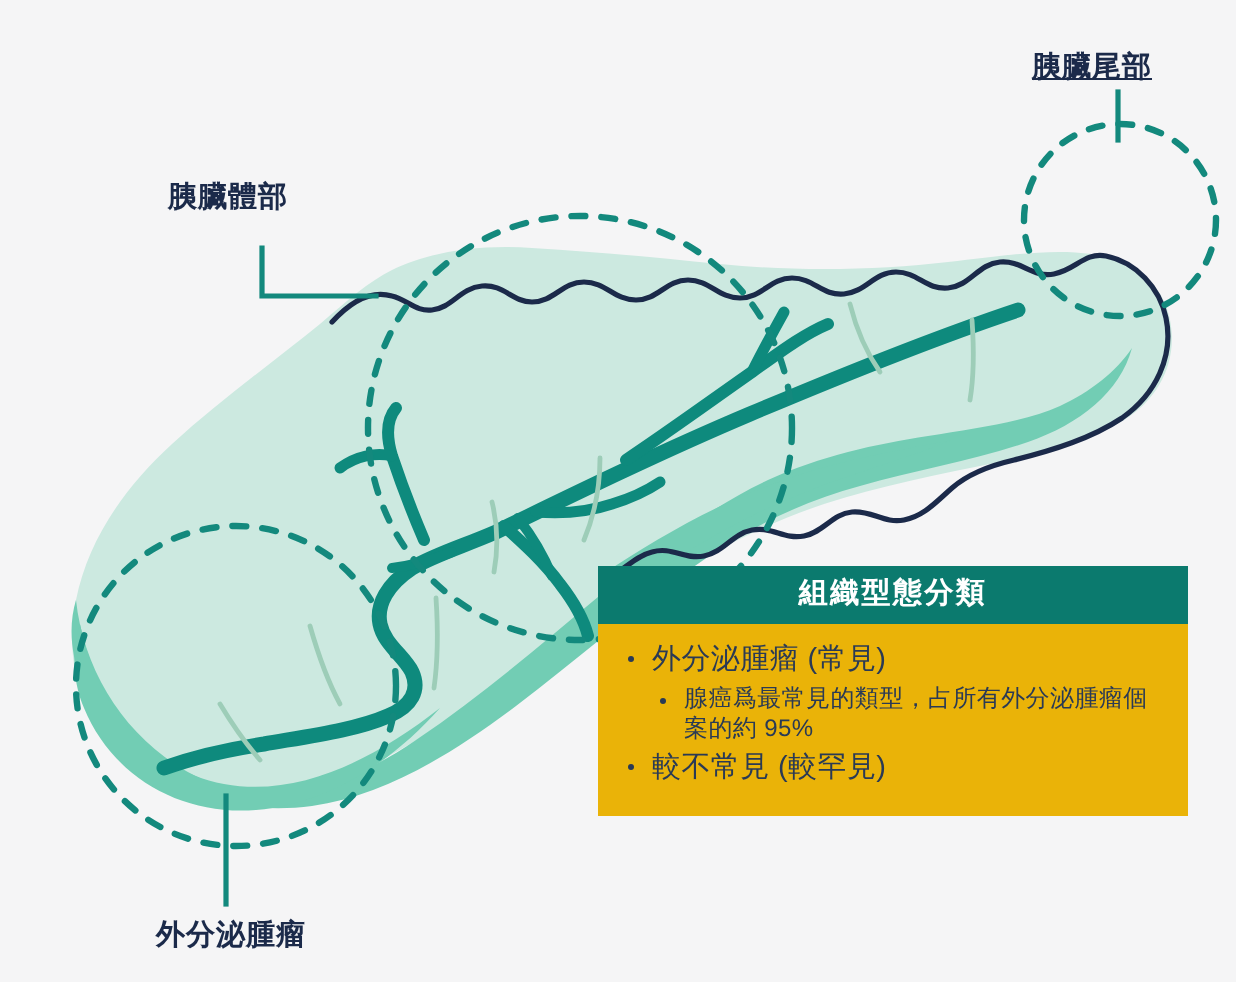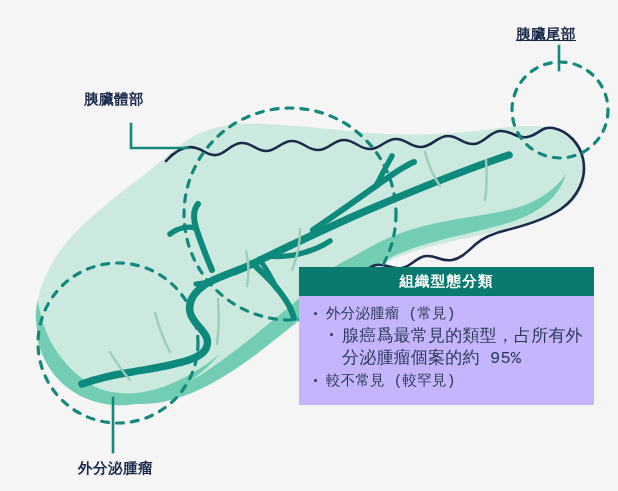--- a/index.html
+++ b/index.html
@@ -59,23 +59,23 @@
     line-height: 1;
   }
   #label-body { left: 84px; top: 92px; }
   #label-tail { left: 516px; top: 27px; text-decoration: underline; }
   #label-head { left: 78px; top: 461px; }
 
   
   .info-panel {
     position: absolute;
     left: 299px;
-    top: 267px;
+    top: 283px;
     width: 295px;
-    background: #c4b5fd;
+    background: #eab308;
     box-sizing: border-box;
     box-shadow: 0 0 0 0 rgba(0,0,0,0);
   }
   .info-header {
     background: #0b7a6e;
     height: 29px;
     display: flex;
     align-items: center;
     justify-content: center;
   }
@@ -86,21 +86,20 @@
     letter-spacing: 1.2px;
     line-height: 1;
   }
   .info-body {
     padding: 9px 10px 13px 10px;
   }
   ul.lvl1 {
     list-style: none;
     margin: 0;
     padding: 0;
-    font-family: Liberation Mono, monospace;
   }
   ul.lvl1 > li {
     position: relative;
     padding-left: 17px;
     margin-bottom: 2px;
   }
   ul.lvl1 > li > .txt {
     display: block;
     font-size: 14.5px;
     color: #2a3a55;
@@ -121,21 +120,21 @@
     margin: 2px 0 2px 0;
     padding: 0;
   }
   ul.lvl2 > li {
     position: relative;
     padding-left: 16px;
     margin-bottom: 1px;
   }
   ul.lvl2 > li > .txt {
     display: block;
-    font-size: 17px;
+    font-size: 12px;
     color: #2a3a55;
     line-height: 1.3;
     letter-spacing: 0.2px;
   }
   ul.lvl2 > li > .bullet {
     position: absolute;
     left: 4px;
     top: 7px;
     width: 3px;
     height: 3px;

